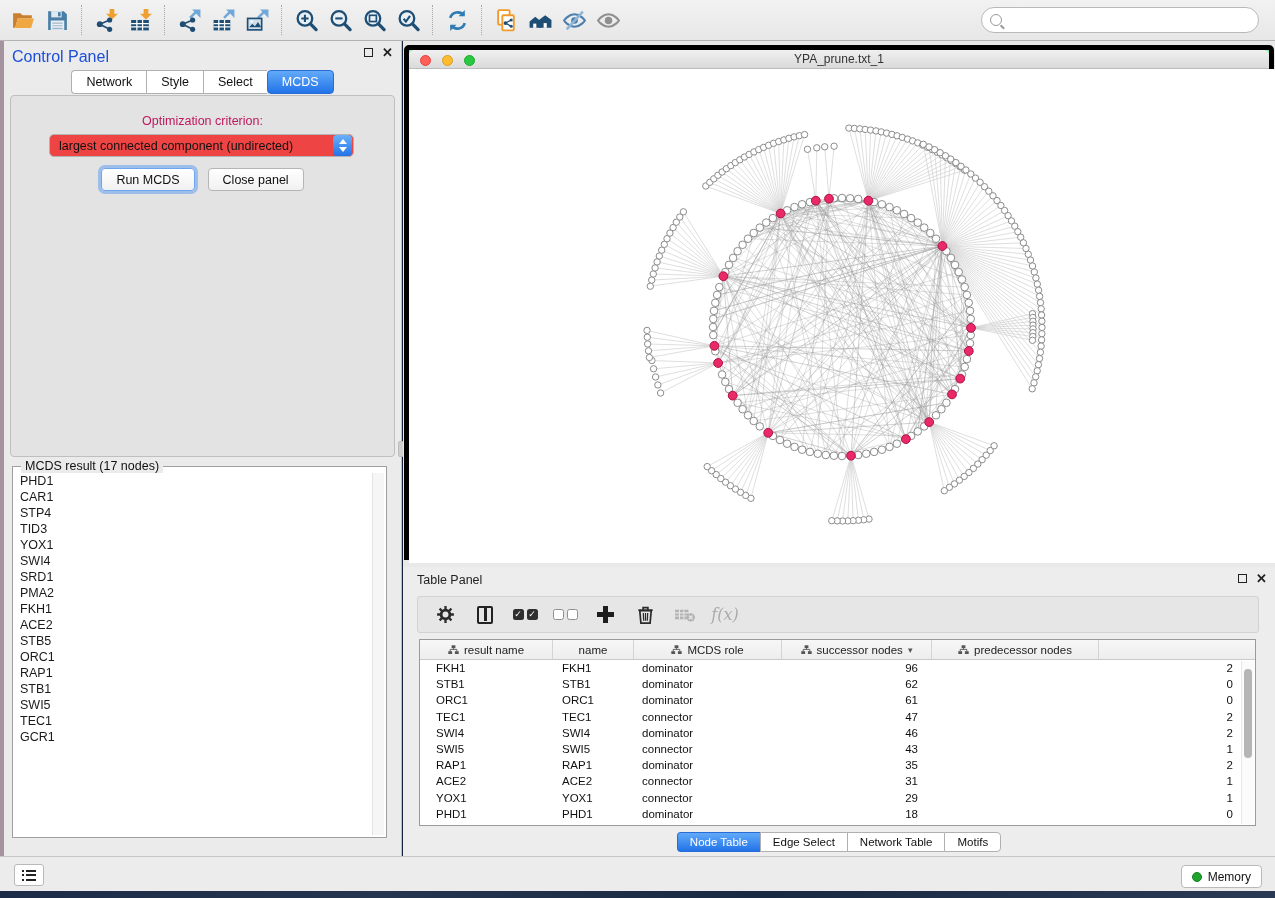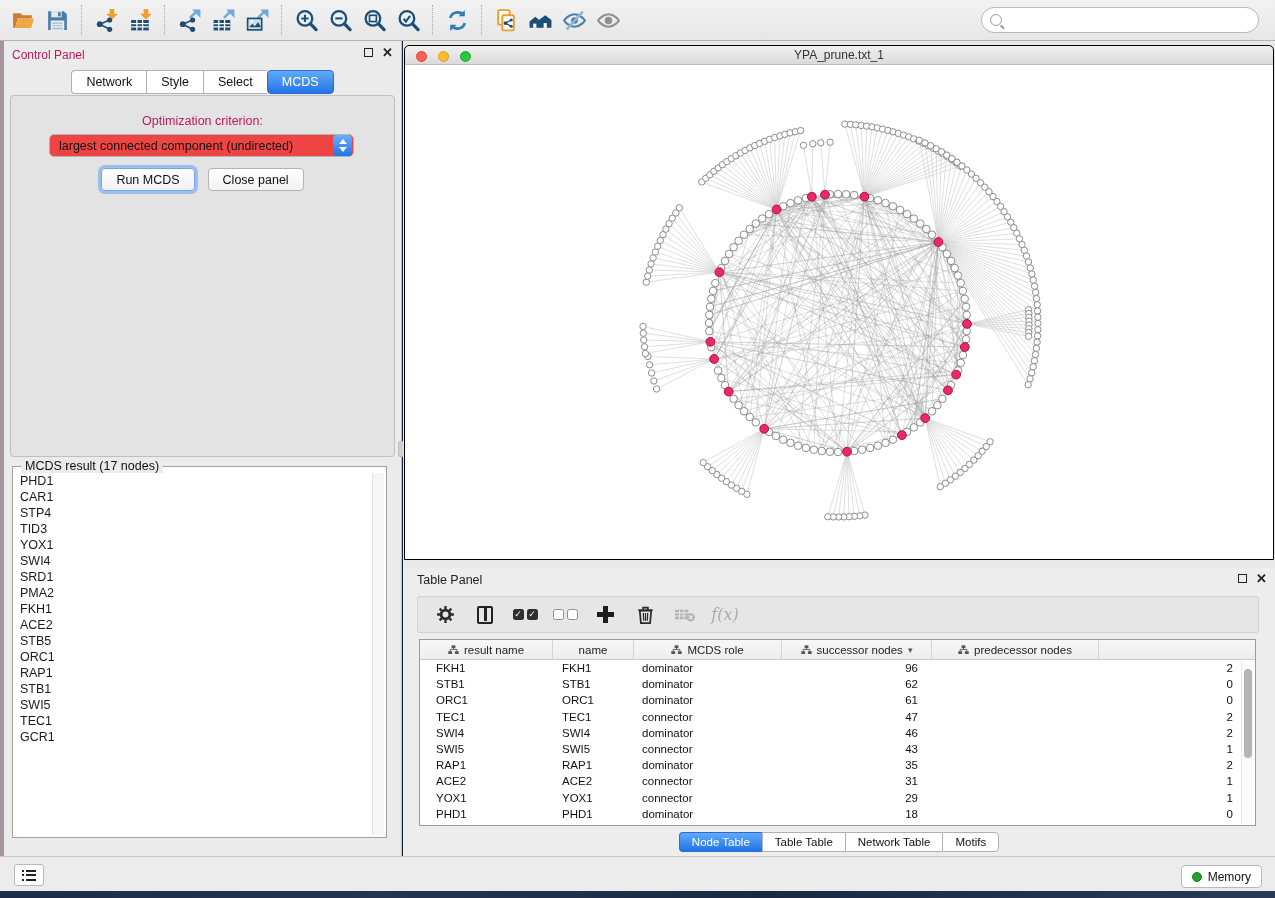--- a/index.html
+++ b/index.html
@@ -17,21 +17,21 @@
   .mag::after { content:""; position:absolute; width:5px; height:1.6px; background:#9a9a9a; transform:rotate(45deg); left:9px; top:11px; }
   .searchbox input { border:none; outline:none; background:transparent; margin-left:6px; font-size:12px; width:230px; font-family:"Liberation Sans",sans-serif; }
 
   
   .edge-left { left:0; top:41px; width:4px; height:850px; background:#a4929e; }
   .edge-bottom { left:0; bottom:0; width:1275px; height:8px; background:linear-gradient(90deg,#1c2c48,#25354f 30%,#1a2942 60%,#2a3a55); }
 
   
   .control-panel { left:4px; top:41px; width:398px; height:815px; background:#ebebeb; border-right:1px solid #bdbdbd; }
   .cp-header { position:relative; height:26px; }
-  .cp-title { position:absolute; left:8px; top:7px; font-size:12px; color:#be185d; }
+  .cp-title { position:absolute; left:8px; top:7px; font-size:16px; color:#1d4ed8; }
   .win-icons { position:absolute; right:8px; top:7px; display:flex; gap:9px; align-items:center; }
   .float-ico { width:9px; height:9px; border:1.6px solid #222; display:inline-block; }
   .close-ico { font-size:13px; font-weight:bold; color:#222; line-height:9px; }
   .ctabs { display:flex; justify-content:center; margin-top:3px; position:relative; z-index:2;border-radius:8px; }
   .ctab { padding:4px 14px; font-size:12.5px; background:#fff; border:1px solid #b0b0b0; border-right:none; color:#111; }
   .ctab:first-child { border-radius:4px 0 0 4px; }
   .ctab:last-child { border-right:1px solid #b0b0b0; border-radius:0 4px 4px 0; }
   .ctab.active { background:linear-gradient(#62aaf8,#2273e9); border-color:#2a6cd6; color:#fff; border-radius:4px; }
   .cp-box { position:absolute; left:6px; right:6px; top:54px; height:362px; background:#e3e3e3; border:1px solid #bfbfbf; border-radius:4px; }
   .opt-label { text-align:center; margin-top:18px; font-size:12.5px; color:#be185d; }
@@ -48,21 +48,21 @@
   .result-group { position:absolute; left:8px; right:14px; top:425px; height:372px; border:1px solid #9f9f9f; background:#fff; }
   .result-title { position:absolute; top:-8px; left:8px; background:#ebebeb; padding:0 4px; font-size:12.5px; color:#111; }
   .mcds-list { position:absolute; left:2px; top:6px; bottom:2px; right:16px; overflow:hidden; font-size:12.5px; line-height:16px; padding-left:5px; }
   .vtrack { position:absolute; right:2px; top:6px; bottom:2px; width:12px; background:#f6f6f6; border-left:1px solid #e3e3e3; }
 
   
   .vsplit-thumb { left:398px; top:441px; width:6px; height:16px; background:#cfcfcf; border:1px solid #bdbdbd; border-radius:2px; }
   .right-pane { left:403px; top:41px; width:872px; height:815px; background:#e9e9e9; }
 
   
-  .net-window { position:absolute; left:1px; top:4px; width:870px; height:515px; border:1px solid #000000; border-radius:5px 5px 0 0; background:#86efac; }
+  .net-window { position:absolute; left:1px; top:4px; width:870px; height:515px; border:5px solid #000000; border-radius:5px 5px 0 0; background:#86efac; }
   .net-titlebar { height:19px; background:linear-gradient(#f0f0f0,#dadada); border-bottom:1px solid #bcbcbc; border-radius:5px 5px 0 0; position:relative; }
   .tl { position:absolute; top:4.5px; width:11px; height:11px; border-radius:50%; }
   .tl.red { left:11px; background:#ff5f57; border:0.5px solid #e0443e; }
   .tl.yellow { left:33px; background:#febc2e; border:0.5px solid #d89e24; }
   .tl.green { left:55px; background:#28c840; border:0.5px solid #1da82f; }
   .net-title { text-align:center; font-size:12px; color:#333; line-height:18px; }
   .net-canvas { position:absolute; left:0; top:19px; width:868px; height:494px; background:#fff; }
   .hsplit-thumb { left:833px; top:561px; width:11px; height:6px; background:#c9c9c9; border:1px solid #b8b8b8; border-radius:2px; }
 
   
@@ -1190,21 +1190,21 @@
             <div class="td c4">0</div>
           </div>
         </div>
       <div class="tbody-scroll">
           <div class="tbody-thumb"></div>
         </div>
     </div>
 
     <div class="tp-tabs" id="tp-tabs">
         <div class="tp-tab active">Node Table</div>
-        <div class="tp-tab">Table Table</div>
+        <div class="tp-tab">Edge Select</div>
         <div class="tp-tab">Network Table</div>
         <div class="tp-tab">Motifs</div>
       </div>
   </div>
 </div>
 
 <div class="abs statusbar">
   <div class="menu-btn">
     <span class="list-ico">
         <i></i>

